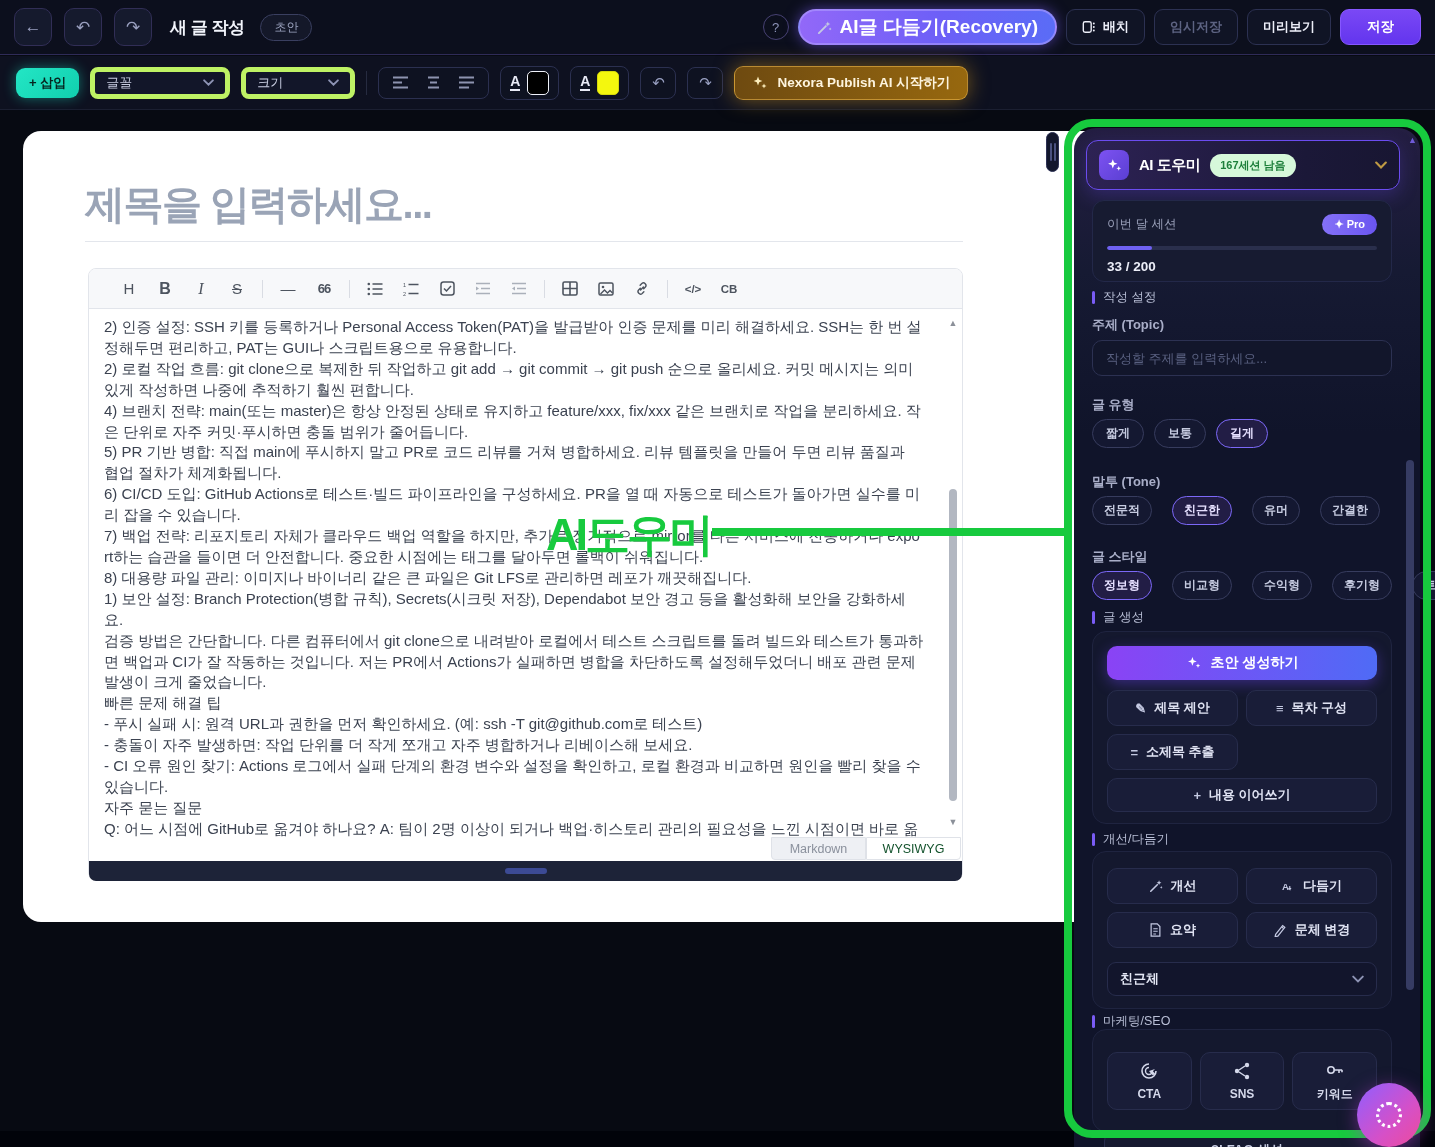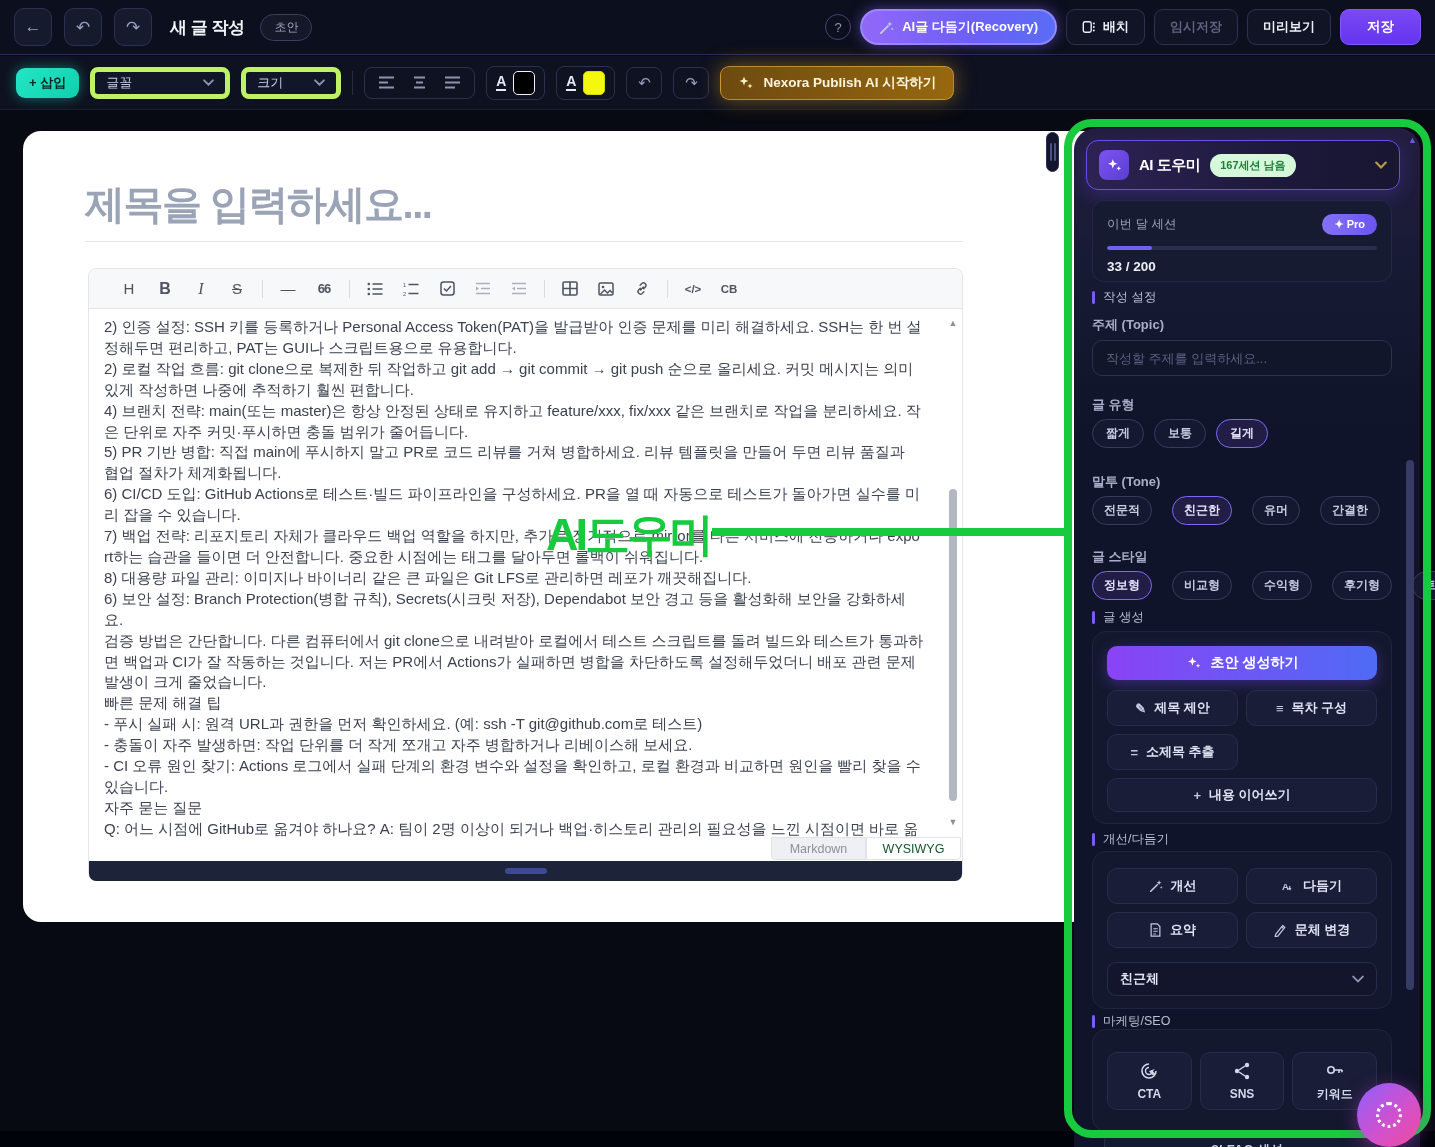--- a/index.html
+++ b/index.html
@@ -31,21 +31,21 @@
   .tb-right { margin-left:auto; display:flex; align-items:center; gap:9px; }
   .help-circle {
     width:26px; height:26px; border-radius:50%; border:1.5px solid #474173;
     color:#8d93b8; font-size:13px; display:flex; align-items:center; justify-content:center;
   }
   .btn-ai-refine {
     height:36px; padding:0 17px; border-radius:999px; display:flex; align-items:center; gap:8px;
     background:linear-gradient(90deg,#9268f8 0%,#6d5ff7 55%,#5a6cf6 100%);
     border:2px solid rgba(178,160,255,.55);
     box-shadow:0 0 14px rgba(124,92,252,.55);
-    color:#fff; font-size:13px; font-weight:bold; cursor:pointer;
+    color:#fff; font-size:19px; font-weight:bold; cursor:pointer;
   }
   .btn-dark {
     height:36px; padding:0 15px; border-radius:9px; display:flex; align-items:center; gap:7px;
     background:#101425; border:1px solid #2c3152; color:#eceef8;
     font-size:13px; font-weight:bold; cursor:pointer;
   }
   .btn-dark.dim { color:#5d6382; font-weight:bold; }
   .btn-save {
     height:36px; padding:0 26px; border-radius:9px;
     background:linear-gradient(180deg,#7a48f5,#6335ee); border:1px solid #8657ff;
@@ -63,21 +63,21 @@
     background:linear-gradient(135deg,#23e6c5,#11cfae); color:#06251f;
     font-size:13px; font-weight:bold; display:flex; align-items:center;
     box-shadow:0 0 13px rgba(26,224,192,.45); cursor:pointer;
   }
   .select-dark {
     height:32px; background:#121629; border:5px solid #bef264; border-radius:8px;
     color:#c7cce0; font-size:13px; display:flex; align-items:center;
     justify-content:space-between; padding:0 11px; cursor:pointer;
   }
   .sel-font { width:140px; }
-  .sel-size { width:100px; }
+  .sel-size { width:114px; }
   .vsep { width:1px; height:24px; background:#262b40; }
   .group-box {
     height:32px; border:1px solid #2b3050; border-radius:8px; background:#10142270;
     display:flex; align-items:center; gap:16px; padding:0 13px;
   }
   .align-ic { color:#8d93b0; cursor:pointer; }
   .color-box {
     height:34px; border:1px solid #2b3050; border-radius:8px; background:#10142270;
     display:flex; align-items:center; gap:7px; padding:0 9px; cursor:pointer;
   }
@@ -463,21 +463,21 @@
 
     <div class="ed-content">
       <div>
           <div class="para">2) 인증 설정: SSH 키를 등록하거나 Personal Access Token(PAT)을 발급받아 인증 문제를 미리 해결하세요. SSH는 한 번 설정해두면 편리하고, PAT는 GUI나 스크립트용으로 유용합니다.</div>
           <div class="para">2) 로컬 작업 흐름: git clone으로 복제한 뒤 작업하고 git add → git commit → git push 순으로 올리세요. 커밋 메시지는 의미 있게 작성하면 나중에 추적하기 훨씬 편합니다.</div>
           <div class="para">4) 브랜치 전략: main(또는 master)은 항상 안정된 상태로 유지하고 feature/xxx, fix/xxx 같은 브랜치로 작업을 분리하세요. 작은 단위로 자주 커밋·푸시하면 충돌 범위가 줄어듭니다.</div>
           <div class="para">5) PR 기반 병합: 직접 main에 푸시하지 말고 PR로 코드 리뷰를 거쳐 병합하세요. 리뷰 템플릿을 만들어 두면 리뷰 품질과 협업 절차가 체계화됩니다.</div>
           <div class="para">6) CI/CD 도입: GitHub Actions로 테스트·빌드 파이프라인을 구성하세요. PR을 열 때 자동으로 테스트가 돌아가면 실수를 미리 잡을 수 있습니다.</div>
           <div class="para">7) 백업 전략: 리포지토리 자체가 클라우드 백업 역할을 하지만, 추가로 정기적으로 mirror를 다른 서비스에 전송하거나 export하는 습관을 들이면 더 안전합니다. 중요한 시점에는 태그를 달아두면 롤백이 쉬워집니다.</div>
           <div class="para">8) 대용량 파일 관리: 이미지나 바이너리 같은 큰 파일은 Git LFS로 관리하면 레포가 깨끗해집니다.</div>
-          <div class="para">6) 보안 설정: Branch Protection(병합 규칙), Secrets(시크릿 저장), Dependabot 보안 경고 등을 활성화해 보안을 강화하세요.</div>
+          <div class="para">1) 보안 설정: Branch Protection(병합 규칙), Secrets(시크릿 저장), Dependabot 보안 경고 등을 활성화해 보안을 강화하세요.</div>
           <div class="para">검증 방법은 간단합니다. 다른 컴퓨터에서 git clone으로 내려받아 로컬에서 테스트 스크립트를 돌려 빌드와 테스트가 통과하면 백업과 CI가 잘 작동하는 것입니다. 저는 PR에서 Actions가 실패하면 병합을 차단하도록 설정해두었더니 배포 관련 문제 발생이 크게 줄었습니다.</div>
           <div class="para">빠른 문제 해결 팁</div>
           <div class="para">- 푸시 실패 시: 원격 URL과 권한을 먼저 확인하세요. (예: ssh -T git@github.com로 테스트)</div>
           <div class="para">- 충돌이 자주 발생하면: 작업 단위를 더 작게 쪼개고 자주 병합하거나 리베이스해 보세요.</div>
           <div class="para">- CI 오류 원인 찾기: Actions 로그에서 실패 단계의 환경 변수와 설정을 확인하고, 로컬 환경과 비교하면 원인을 빨리 찾을 수 있습니다.</div>
           <div class="para">자주 묻는 질문</div>
           <div class="para">Q: 어느 시점에 GitHub로 옮겨야 하나요? A: 팀이 2명 이상이 되거나 백업·히스토리 관리의 필요성을 느낀 시점이면 바로 옮기는 편이 좋습니다.</div>
         </div>
       <div class="ed-scroll">
         <span class="arr up">▲</span>

